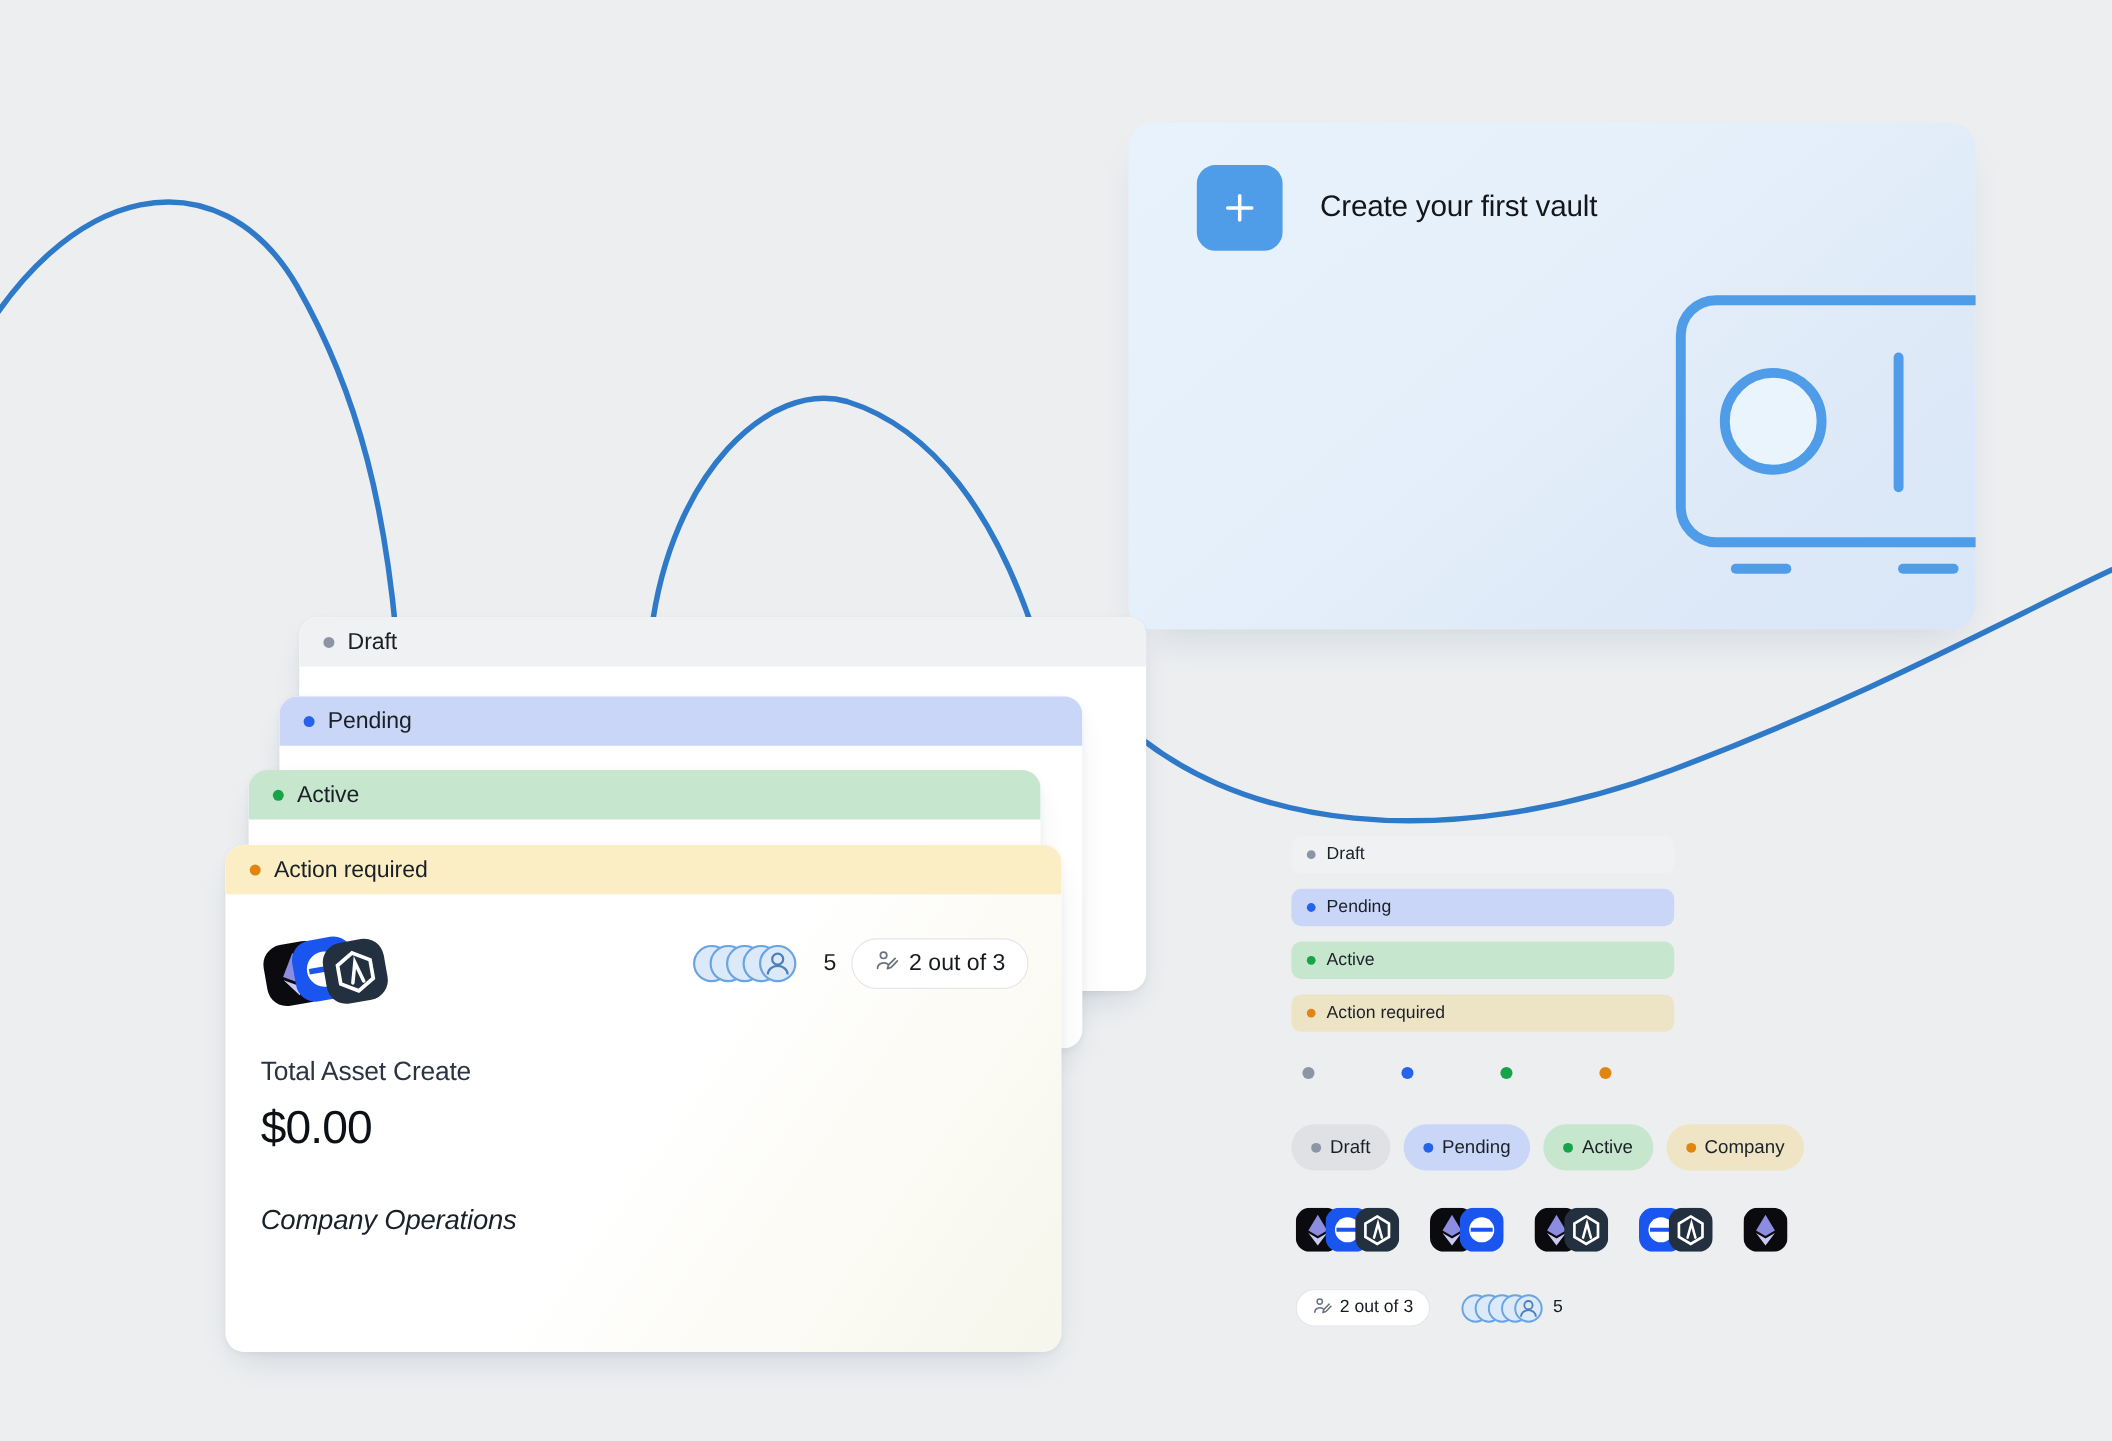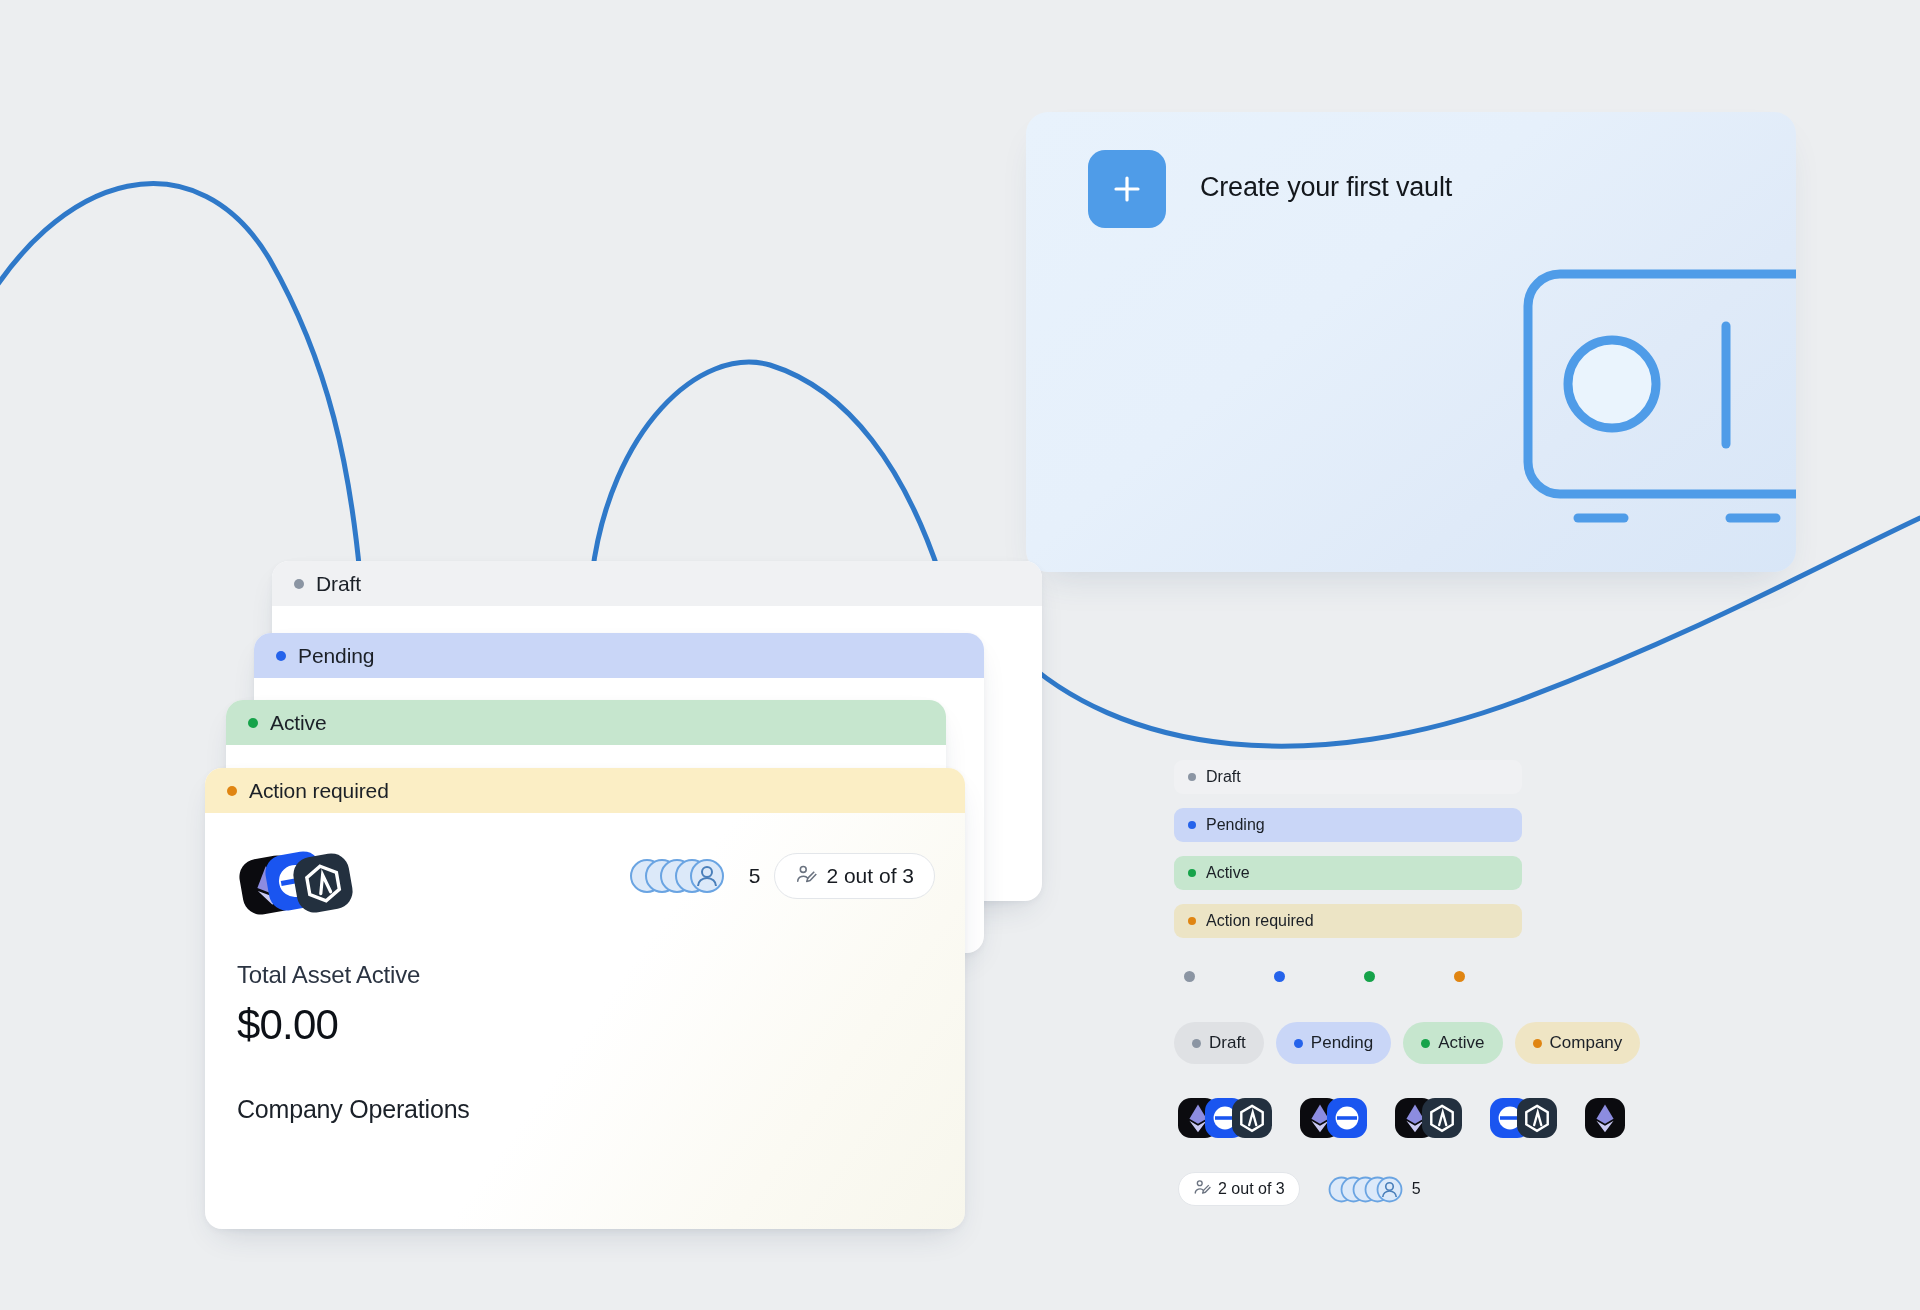--- a/index.html
+++ b/index.html
@@ -63,21 +63,21 @@
   .avatars .av { width:36px; height:36px; margin-right:-21px; }
   .avatars .av:last-child { margin-right:0; }
   .count { font-size:21px; color:#171b21; margin-left:10px; }
   .sig-pill {
     display:flex; align-items:center; gap:9px; height:46px; padding:0 20px;
     background:#fff; border:1px solid #e3e6ea; border-radius:23px;
     font-size:21px; color:#171b21; white-space:nowrap;
   }
   .tav-label { position:absolute; left:32px; top:148px; font-size:24px; color:#2b3442; letter-spacing:-.2px; }
   .tav-value { position:absolute; left:32px; top:188px; font-size:42px; color:#0d1117; letter-spacing:-.8px; }
-  .op-name  { position:absolute; left:32px; top:282px; font-size:25px; color:#1a2028; letter-spacing:-.2px; }
+  .op-name  { position:absolute; left:32px; top:282px; font-size:25px; color:#1a2028; letter-spacing:-.2px;font-style:italic; }
 
   
   .lib { position:absolute; left:1174px; top:760px; width:420px; }
   .lib-banner {
     width:348px; height:34px; border-radius:9px; display:flex; align-items:center;
     gap:10px; padding:0 14px; font-size:16px; color:#1b2027; margin-bottom:14px;
   }
   .lib-banner .dot { width:8px; height:8px; }
   .lb-draft   { background:#f0f1f3; }
   .lb-pending { background:#c9d6f7; }
@@ -222,21 +222,21 @@
               <svg width="22" height="22" viewBox="0 0 24 24" aria-hidden="true">
                 <circle cx="9" cy="7" r="3.2" fill="none" stroke="#6b7380" stroke-width="1.7"></circle>
                 <path d="M3 20 a6.2 5.6 0 0 1 11 -3.4" fill="none" stroke="#6b7380" stroke-width="1.7" stroke-linecap="round"></path>
                 <path d="M21 9.5 L14 16.5 L12.8 20.2 L16.5 19 L23.2 12" fill="none" stroke="#6b7380" stroke-width="1.7" stroke-linejoin="round"></path>
               </svg>
             </span>
             <span>2 out of 3</span>
           </div>
         </div>
 
-        <div class="tav-label">Total Asset Active</div>
+        <div class="tav-label">Total Asset Create</div>
         <div class="tav-value">$0.00</div>
         <div class="op-name">Company Operations</div>
       </div>
     </div>
   </div>
 
   <div class="lib">
 
     <div class="lib-banner lb-draft">
       <span class="dot" style="background:#8b95a3"></span>

